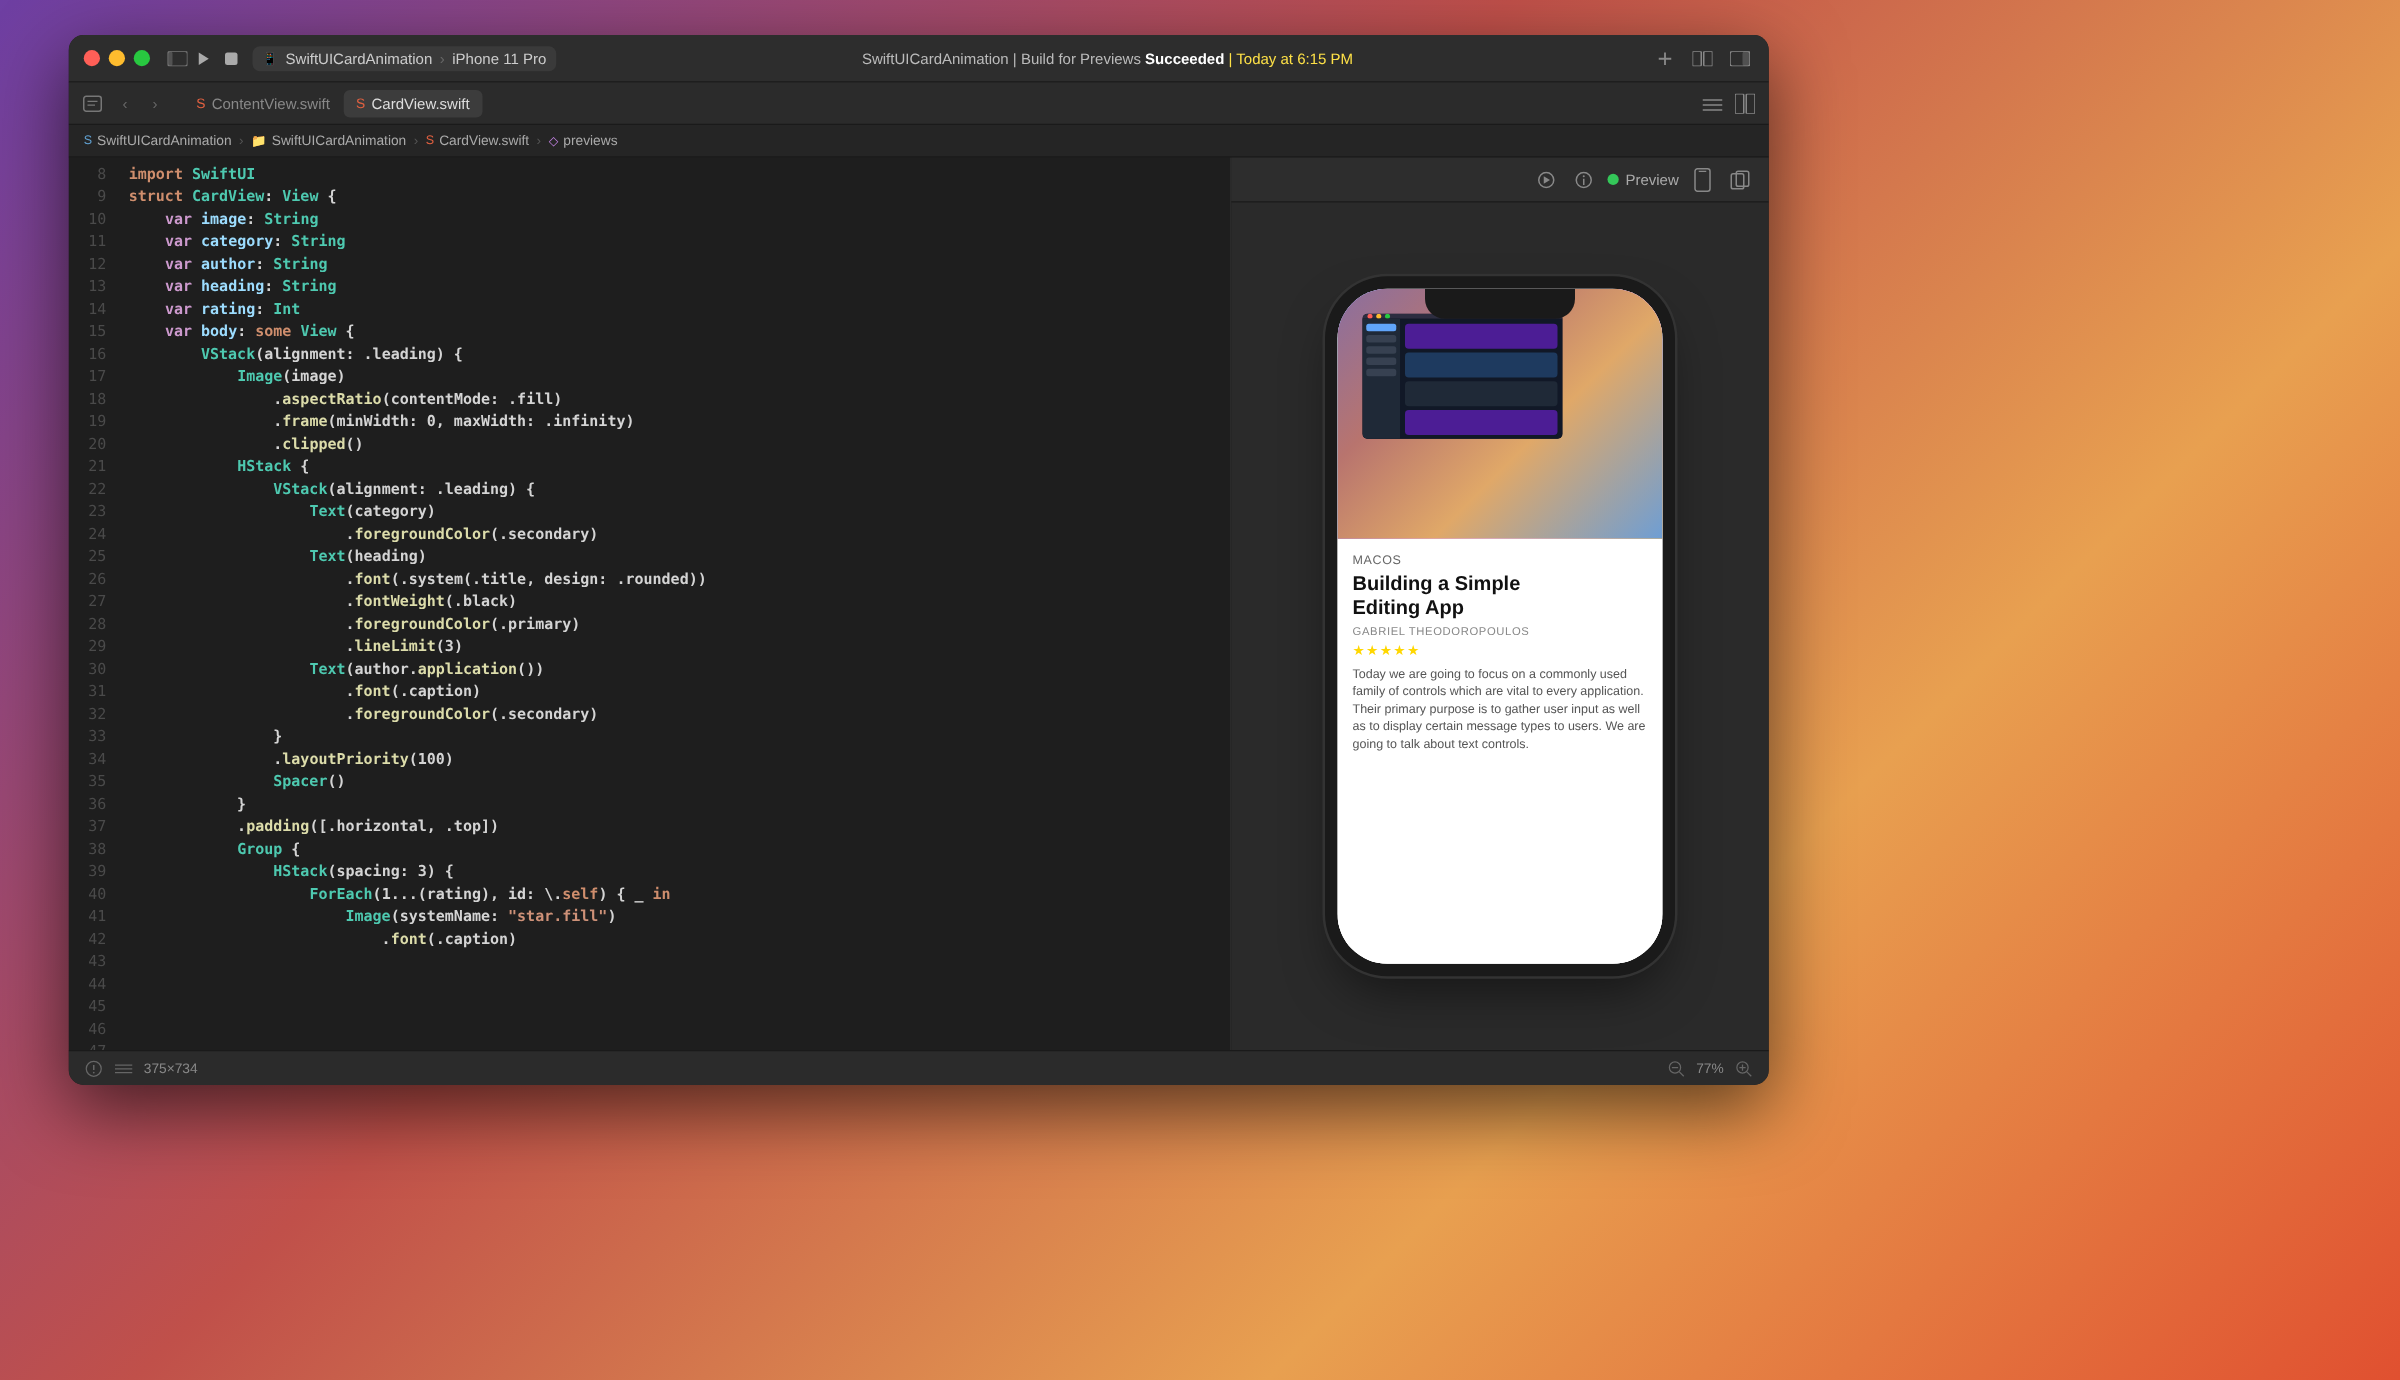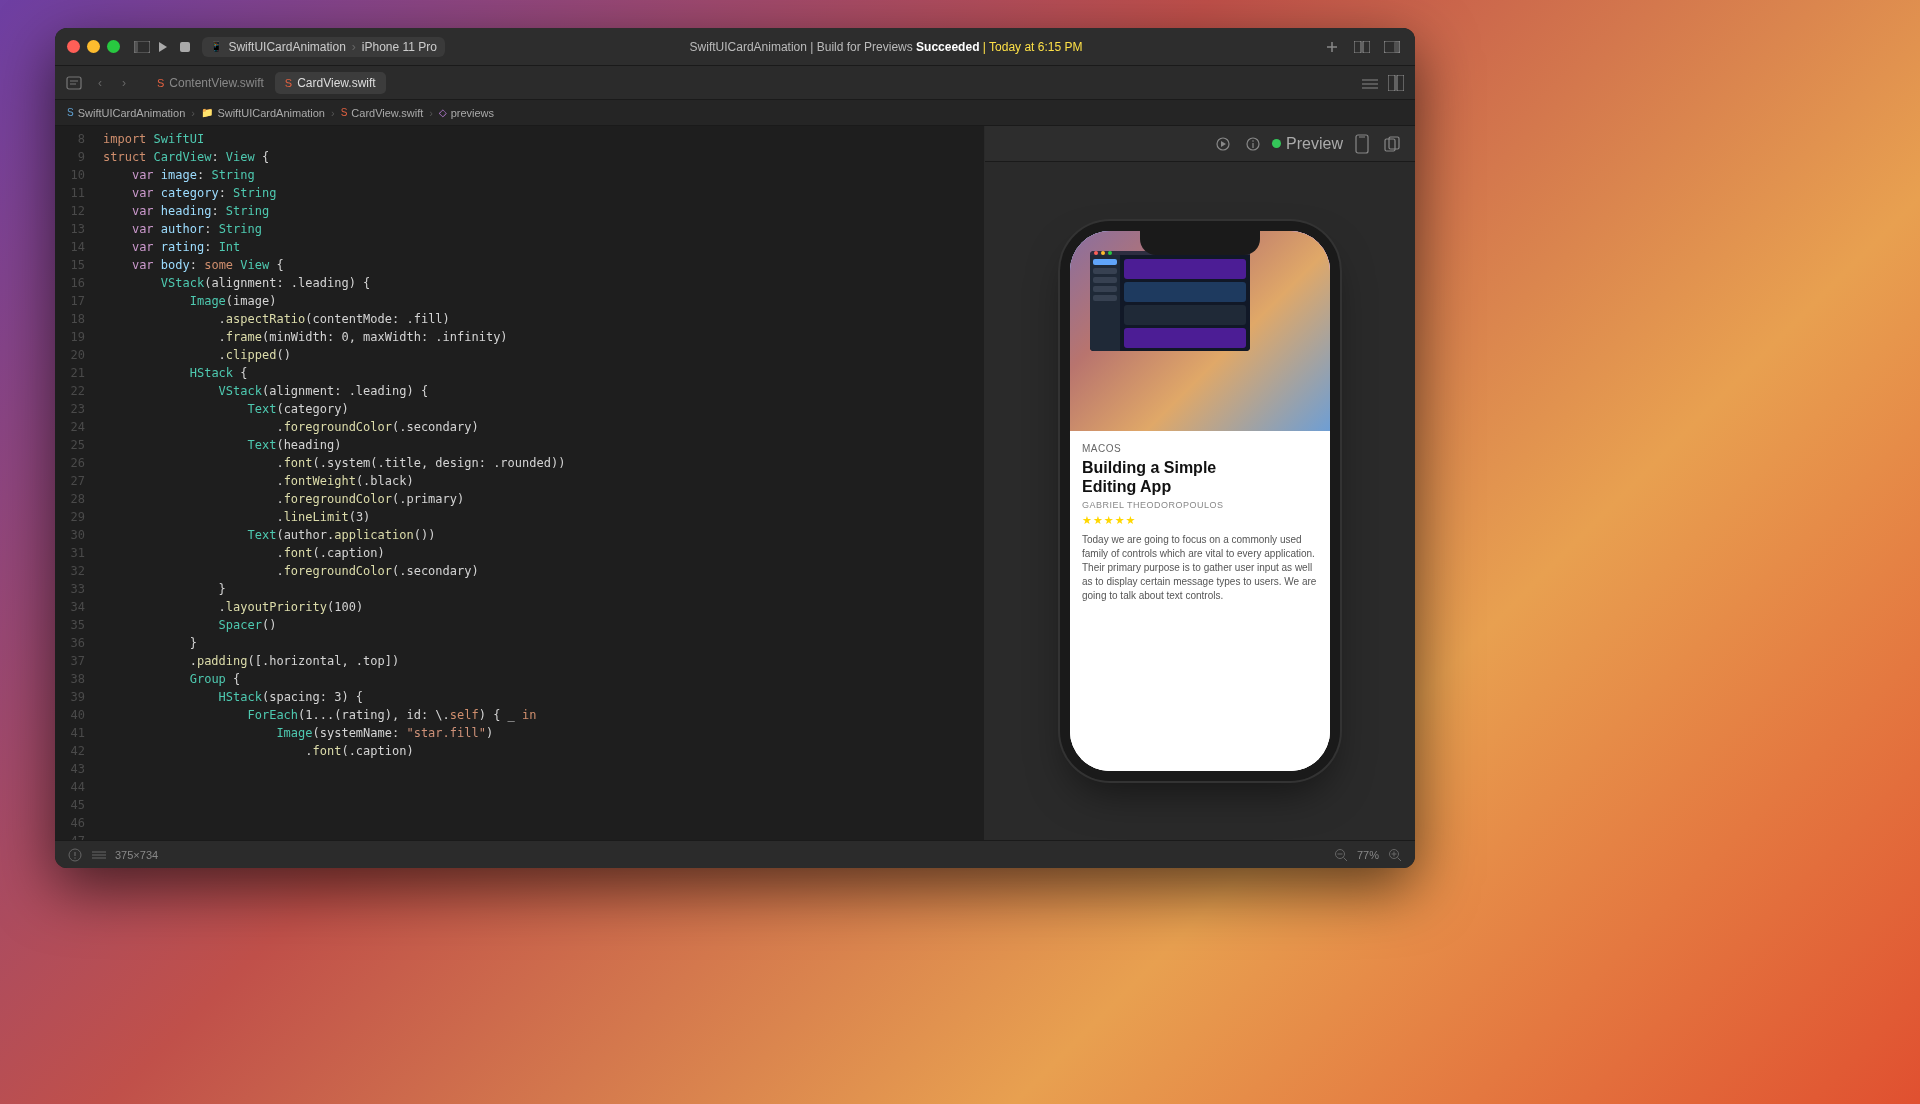--- a/index.html
+++ b/index.html
@@ -221,20 +221,21 @@
       color: #4a4a4a;
       user-select: none;
     }
     .code-lines {
       flex: 1;
       overflow: hidden;
       font-family: 'SF Mono', 'Menlo', 'Monaco', monospace;
       font-size: 12px;
       line-height: 18px;
       color: #d4d4d4;
+      font-weight: bold;
     }
     .code-line {
       display: block;
       white-space: pre;
       padding: 0 8px;
     }
     
     .kw { color: #cf8e6d; } 
     .kw2 { color: #cc99cd; } 
     .type { color: #4ec9b0; } 
@@ -266,21 +267,21 @@
       align-items: center;
       justify-content: center;
       color: #888;
       font-size: 12px;
       cursor: pointer;
     }
     .preview-indicator {
       display: flex;
       align-items: center;
       gap: 5px;
-      font-size: 16px;
+      font-size: 12px;
       color: #aaa;
     }
     .preview-dot {
       width: 9px;
       height: 9px;
       border-radius: 50%;
       background: #34c759;
     }
     .preview-content {
       flex: 1;
@@ -634,22 +635,22 @@
           <div>47</div>
 
         </div>
         <div class="code-lines">
           <span class="code-line"><span class="kw">import</span> <span class="type">SwiftUI</span></span>
           <span class="code-line"></span>
           <span class="code-line"><span class="kw">struct</span> <span class="type">CardView</span>: <span class="type">View</span> {</span>
           <span class="code-line"></span>
           <span class="code-line">    <span class="kw2">var</span> <span class="param">image</span>: <span class="type">String</span></span>
           <span class="code-line">    <span class="kw2">var</span> <span class="param">category</span>: <span class="type">String</span></span>
+          <span class="code-line">    <span class="kw2">var</span> <span class="param">author</span>: <span class="type">String</span></span>
           <span class="code-line">    <span class="kw2">var</span> <span class="param">heading</span>: <span class="type">String</span></span>
-          <span class="code-line">    <span class="kw2">var</span> <span class="param">author</span>: <span class="type">String</span></span>
           <span class="code-line">    <span class="kw2">var</span> <span class="param">rating</span>: <span class="type">Int</span></span>
           <span class="code-line"></span>
           <span class="code-line">    <span class="kw2">var</span> <span class="param">body</span>: <span class="kw">some</span> <span class="type">View</span> {</span>
           <span class="code-line">        <span class="type">VStack</span>(alignment: .leading) {</span>
           <span class="code-line">            <span class="type">Image</span>(image)</span>
           <span class="code-line">                .<span class="dot-method">aspectRatio</span>(contentMode: .fill)</span>
           <span class="code-line">                .<span class="dot-method">frame</span>(minWidth: 0, maxWidth: .infinity)</span>
           <span class="code-line">                .<span class="dot-method">clipped</span>()</span>
           <span class="code-line"></span>
           <span class="code-line">            <span class="type">HStack</span> {</span>

